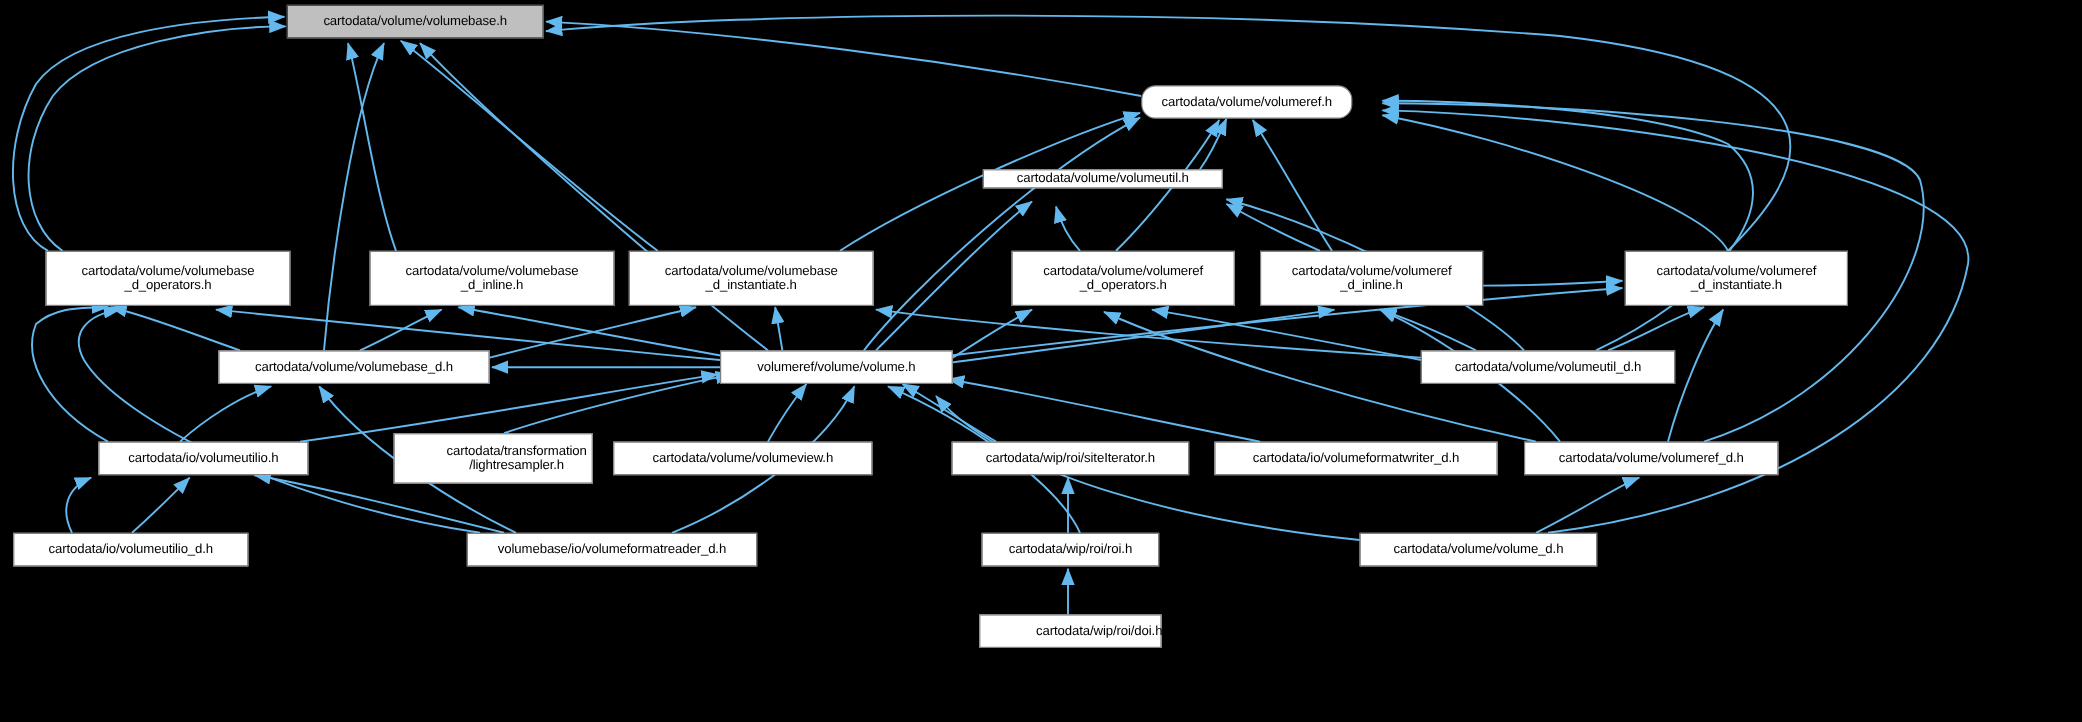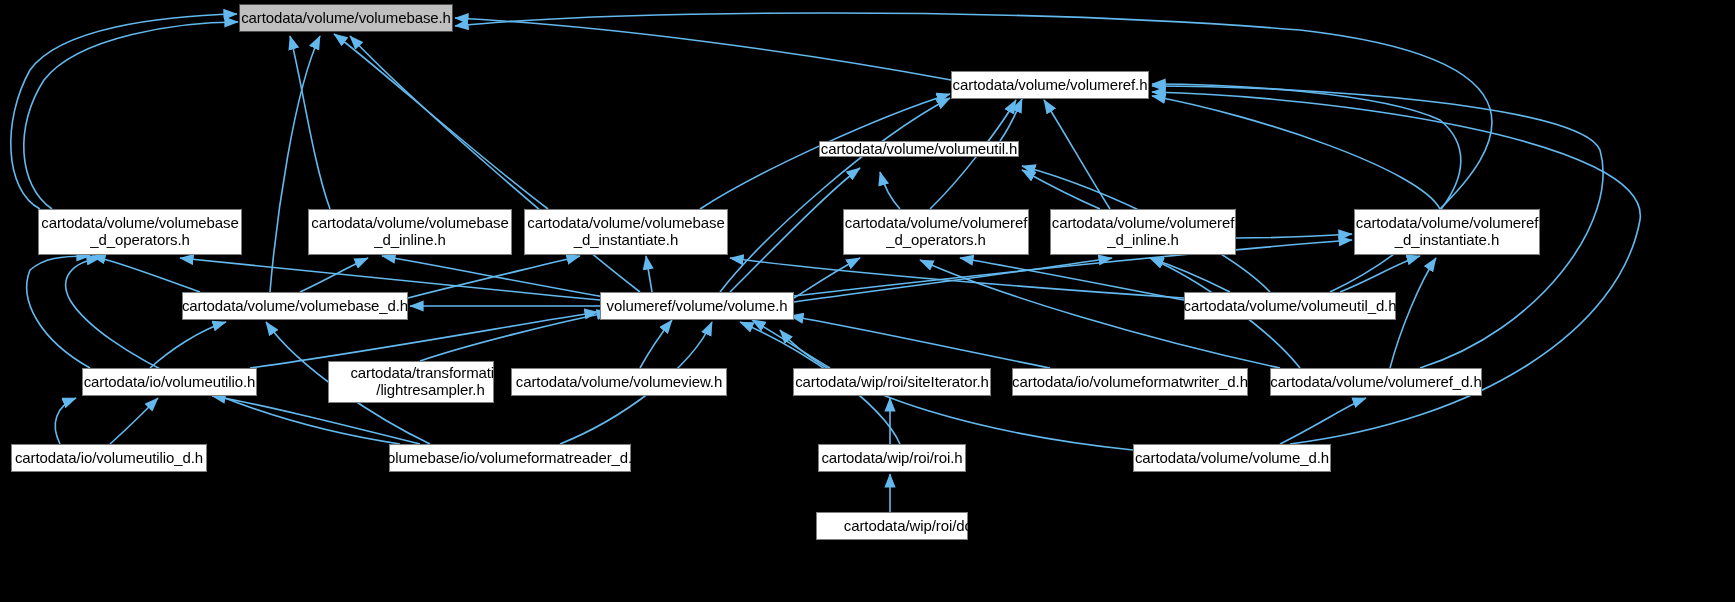--- a/index.html
+++ b/index.html
@@ -21,21 +21,21 @@
     top: 0;
     width: 1735px;
     height: 602px;
   }
   .node {
     position: absolute;
     box-sizing: border-box;
     border: 1px solid #7f7f7f;
     background: #ffffff;
     color: #000000;
-    font-size: 15px;
+    font-size: 11px;
     line-height: 1.12;
     display: flex;
     align-items: center;
     justify-content: center;
     text-align: center;
     white-space: pre;
     letter-spacing: -0.1px;
     z-index: 5;
   }
   .node.root {
@@ -112,21 +112,21 @@
         <path d="M 110,444 C 128,428 146,410 158,398" fill="none" stroke="#63b8ee" stroke-width="1.6" marker-end="url(#arrow)"></path>
         <path d="M 60,444 C 50,424 56,406 76,398" fill="none" stroke="#63b8ee" stroke-width="1.6" marker-end="url(#arrow)"></path>
         <path d="M 420,444 C 340,424 260,404 212,396" fill="none" stroke="#63b8ee" stroke-width="1.6" marker-end="url(#arrow)"></path>
         <path d="M 890,512 C 890,498 890,484 890,474" fill="none" stroke="#63b8ee" stroke-width="1.6" marker-end="url(#arrow)"></path>
         <path d="M 890,444 C 890,428 890,412 890,398" fill="none" stroke="#63b8ee" stroke-width="1.6" marker-end="url(#arrow)"></path>
         <path d="M 1280,444 C 1320,424 1350,404 1366,398" fill="none" stroke="#63b8ee" stroke-width="1.6" marker-end="url(#arrow)"></path>
       </g>
   </svg>
   <div id="nodes">
       <div class="node root" style="left: 239px; top: 4px; width: 214px; height: 28px;"><span class="node-label">cartodata/volume/volumebase.h</span></div>
-      <div class="node" style="left: 951px; top: 71px; width: 198px; height: 28px;"><span class="node-label">cartodata/volume/volumeref.h</span></div>
+      <div class="node" style="left: 951px; top: 71px; width: 176px; height: 28px; border-radius: 12px;"><span class="node-label">cartodata/volume/volumeref.h</span></div>
       <div class="node" style="left: 819px; top: 141px; width: 200px; height: 16px;"><span class="node-label">cartodata/volume/volumeutil.h</span></div>
       <div class="node" style="left: 38px; top: 209px; width: 204px; height: 46px;"><span class="node-label">cartodata/volume/volumebase
 _d_operators.h</span></div>
       <div class="node" style="left: 308px; top: 209px; width: 204px; height: 46px;"><span class="node-label">cartodata/volume/volumebase
 _d_inline.h</span></div>
       <div class="node" style="left: 524px; top: 209px; width: 204px; height: 46px;"><span class="node-label">cartodata/volume/volumebase
 _d_instantiate.h</span></div>
       <div class="node" style="left: 843px; top: 209px; width: 186px; height: 46px;"><span class="node-label">cartodata/volume/volumeref
 _d_operators.h</span></div>
       <div class="node" style="left: 1050px; top: 209px; width: 186px; height: 46px;"><span class="node-label">cartodata/volume/volumeref

